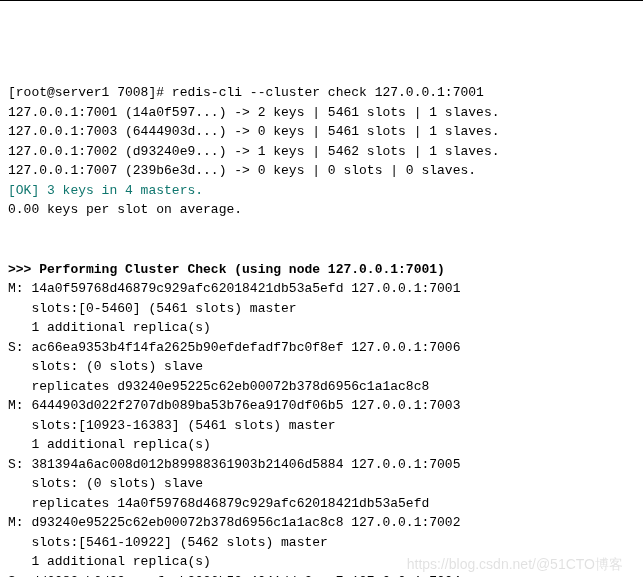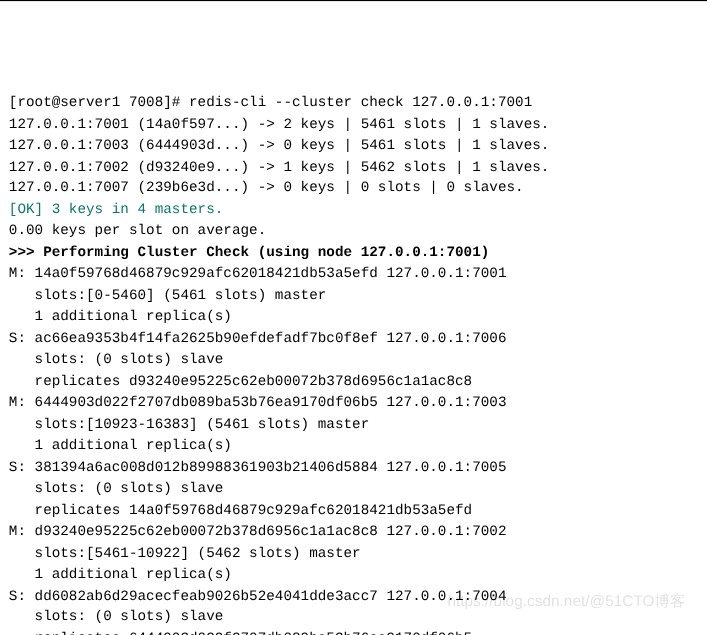--- a/index.html
+++ b/index.html
@@ -8,25 +8,25 @@
       background: #ffffff;
       font-family: "Courier New", monospace;
       font-size: 13px;
       line-height: 1.5;
       color: #000;
       white-space: pre;
       border-top: 1px solid #000;
     }
     .line { display: block; }
     .ok { color: #0f766e; }
-    .bold { font-weight: bold; }
+    .bold { font-weight: bold; margin-top: 40px; }
     .watermark {
       position: absolute;
       right: 20px;
-      bottom: 20px;
+      bottom: 2px;
       color: rgba(0,0,0,0.12);
       font-family: sans-serif;
       font-size: 14px;
       pointer-events: none;
     }
   </style>
 </head>
 <body>
 
 

